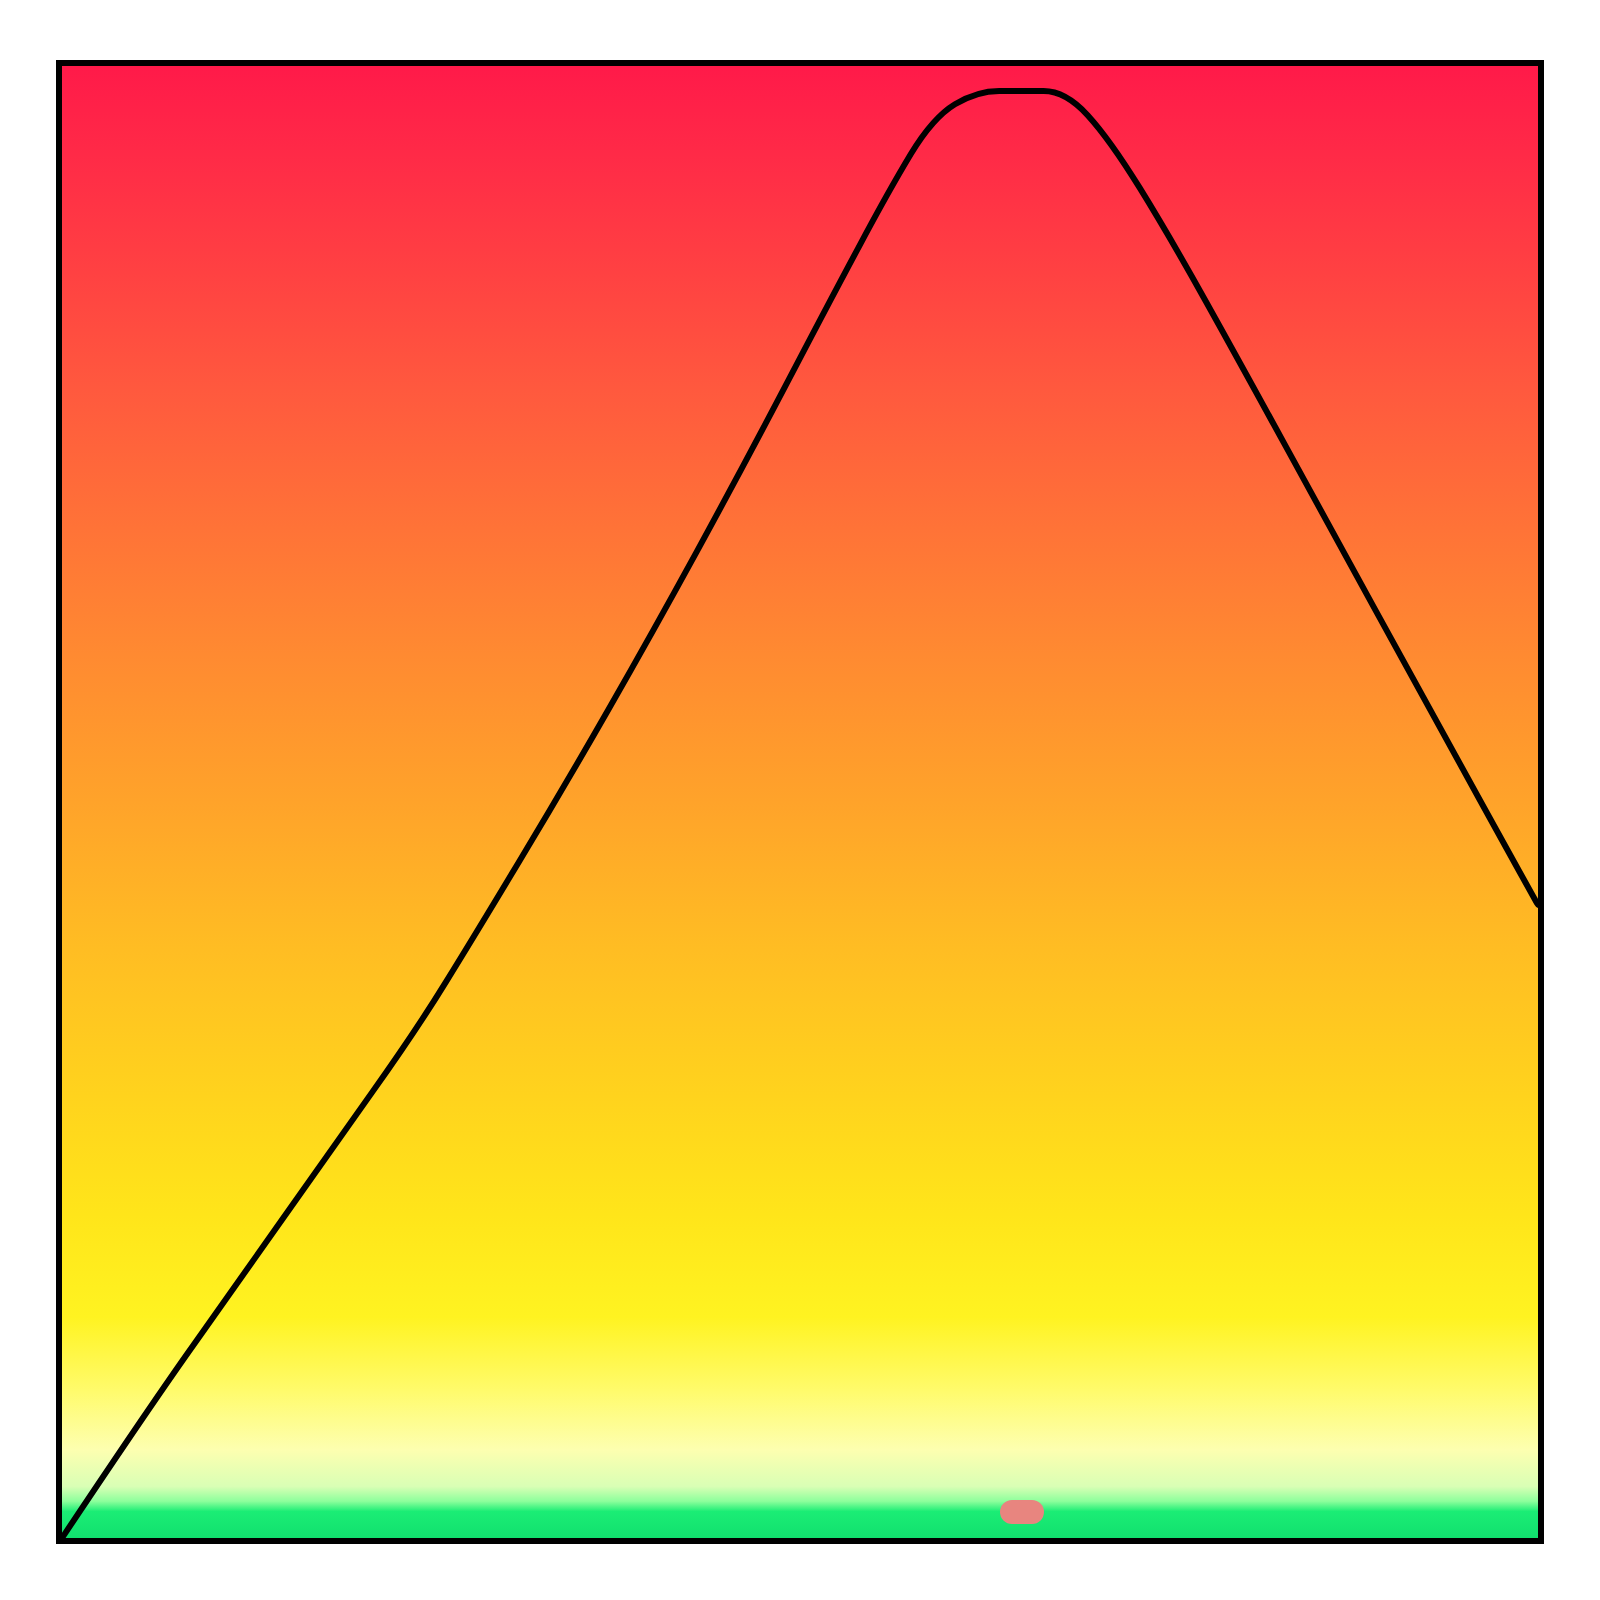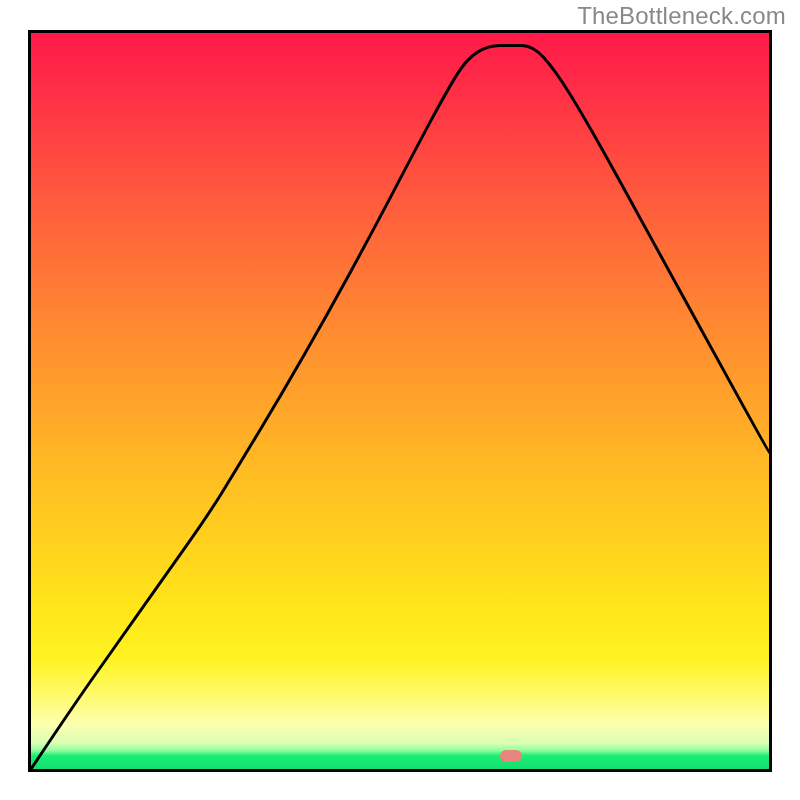--- a/index.html
+++ b/index.html
@@ -72,21 +72,20 @@
     border-radius: 7px;
     background: #e8857f;
     transform: translate(-50%, -50%);
   }
 </style>
 </head>
 <body>
 
 <div class="container">
 
-  <div class="watermark">TheBottleneck.com</div>
 
   <div class="plot">
     <div class="gradient"></div>
 
     <svg class="curve-svg" viewBox="0 0 744 742" preserveAspectRatio="none">
       <path id="curve-path" fill="none" stroke="#000000" stroke-width="3" stroke-linecap="round" stroke-linejoin="round" d="M 0.0 742.0 Q 44.6 675.2 67.0 643.7 Q 89.3 612.1 111.6 580.6 Q 133.9 549.1 156.2 517.5 Q 178.6 486.0 193.4 461.9 Q 208.3 437.8 230.6 400.7 Q 253.0 363.6 275.3 324.6 Q 297.6 285.7 319.9 244.9 Q 342.2 204.1 364.6 161.4 Q 386.9 118.7 401.8 90.9 Q 416.6 63.1 427.8 44.5 Q 439.0 26.0 450.1 19.3 Q 461.3 12.6 472.4 12.6 Q 483.6 12.6 494.8 12.6 Q 505.9 12.6 517.1 24.9 Q 528.2 37.1 543.1 61.2 Q 558.0 85.3 576.6 118.7 Q 595.2 152.1 617.5 192.9 Q 639.8 233.7 662.2 274.5 Q 684.5 315.3 714.2 369.1 T 744.0 422.9"></path>
     </svg>
 
     <div class="marker" id="marker" style="left: 65%; top: 98.2%;"></div>
   </div>

